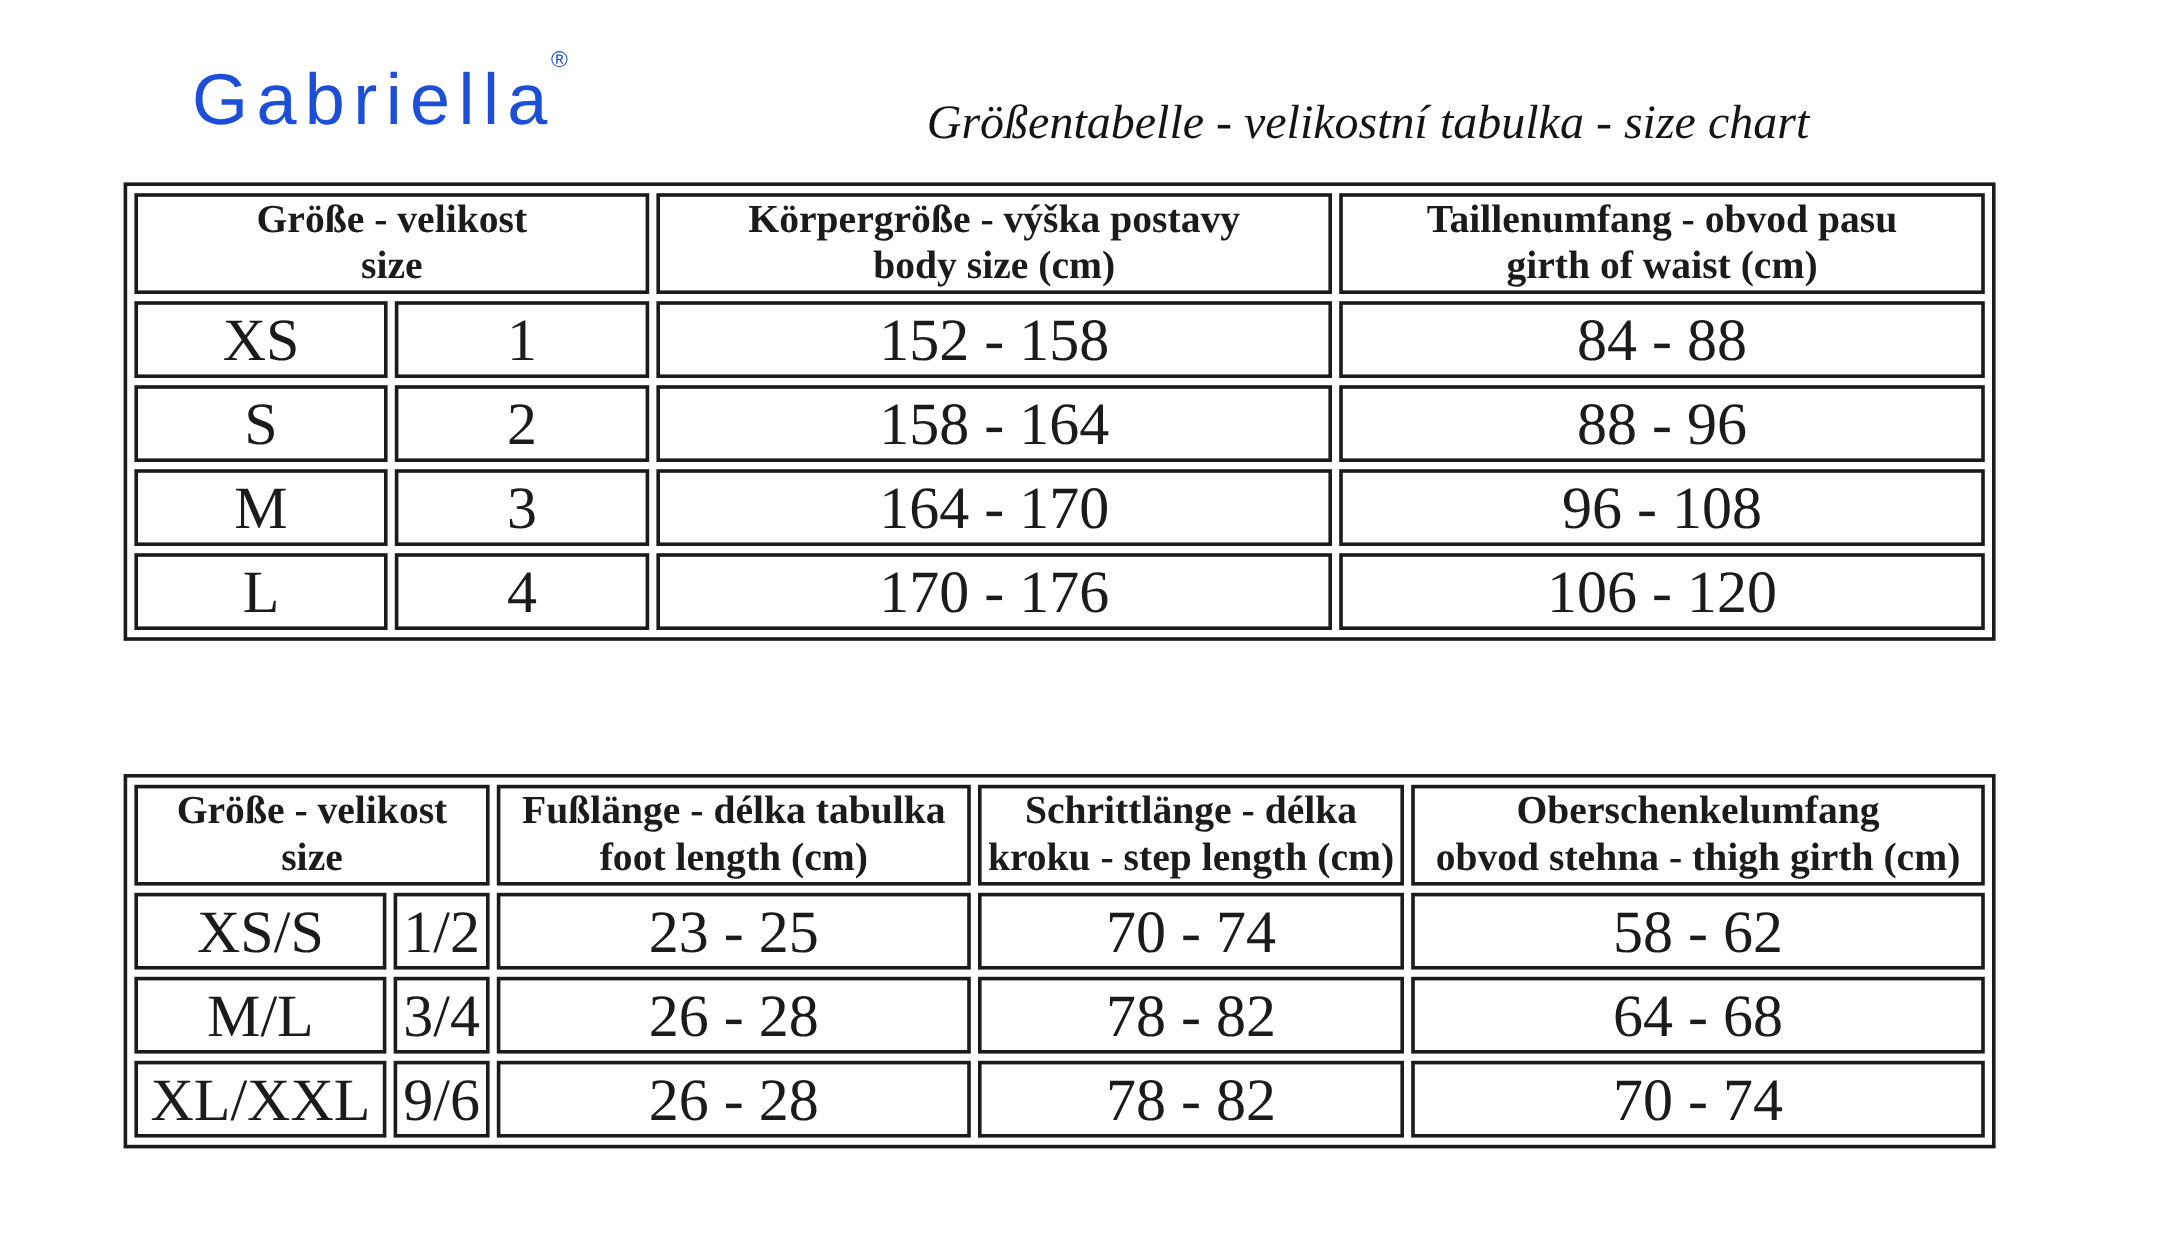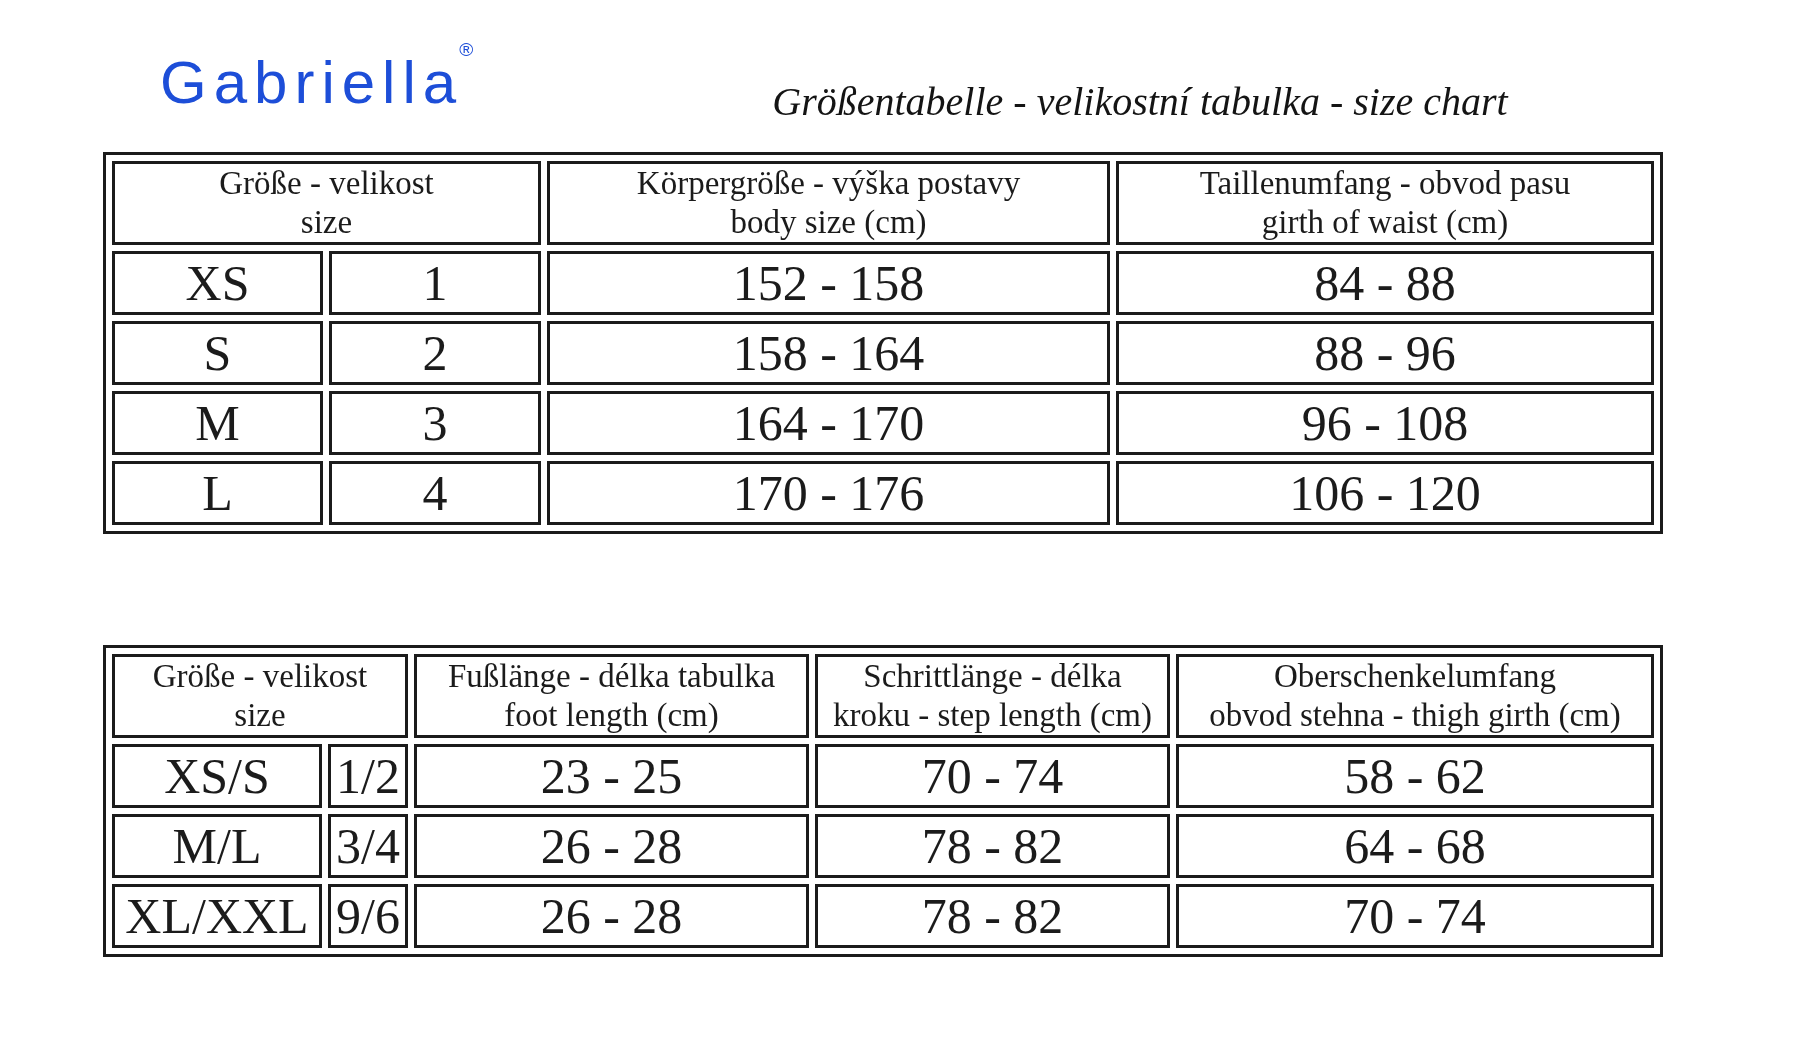--- a/index.html
+++ b/index.html
@@ -64,21 +64,21 @@
   table.size-table th,
   table.size-table td {
     border: 3px solid #1b1b1b;
     background: #ffffff;
     text-align: center;
     vertical-align: middle;
     padding: 0;
     overflow: hidden;
   }
   table.size-table th {
-    font-weight: normal;
+    font-weight: bold;
     font-size: 33px;
     line-height: 1.18;
   }
   table.size-table td {
     font-size: 50px;
     line-height: 1;
   }
   #table-upper { top: 152px; }
   #table-lower { top: 645px; }
   #table-upper th { height: 75px; }

